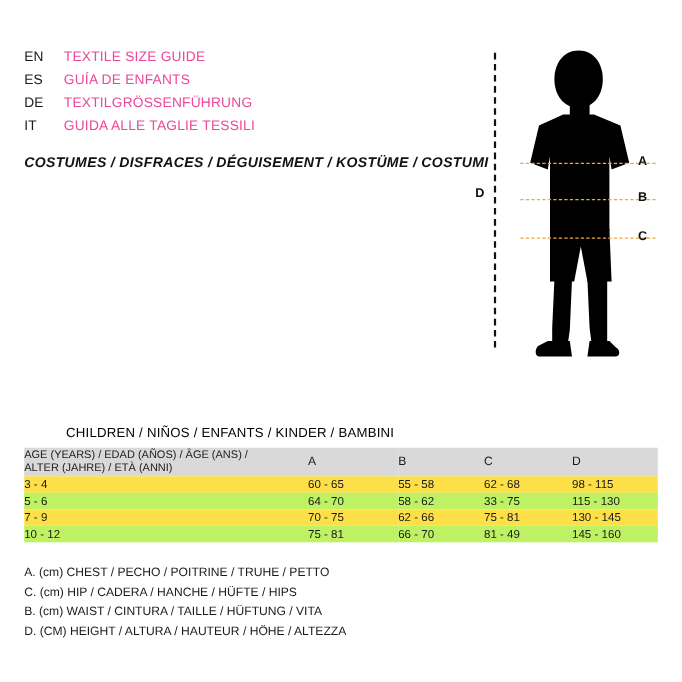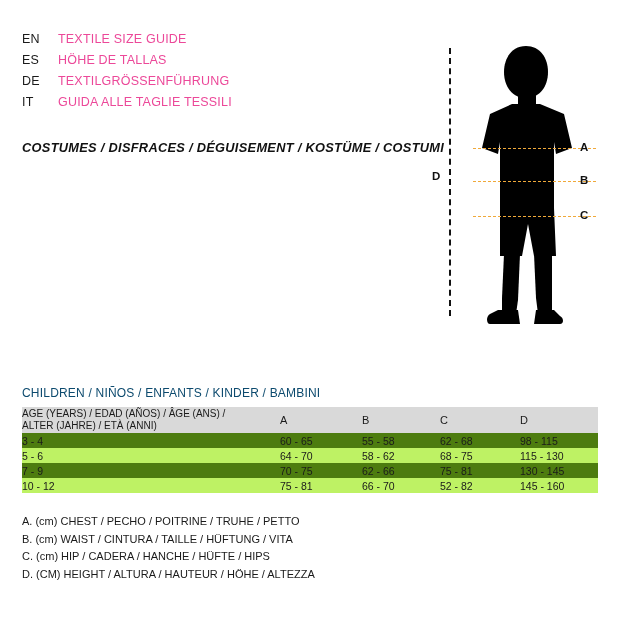--- a/index.html
+++ b/index.html
@@ -17,21 +17,21 @@
   .page {
     position: relative;
     width: 620px;
     height: 620px;
   }
 
   
   .lang-block {
     position: absolute;
     left: 22px;
-    top: 32px;
+    top: 44px;
     width: 400px;
   }
   .lang-row {
     display: flex;
     align-items: baseline;
     height: 21px;
     font-size: 12.5px;
     letter-spacing: 0.2px;
   }
   .lang-code {
@@ -105,21 +105,22 @@
   .table-wrap {
     position: absolute;
     left: 22px;
     top: 386px;
     width: 576px;
   }
   .children-title {
     font-size: 12px;
     letter-spacing: 0.2px;
     margin-bottom: 7px;
-    color: #0c4a6e;
+    color: #000000;
+    margin-left: 38px;
   }
   table.size-table {
     border-collapse: collapse;
     width: 576px;
     font-size: 10.5px;
     color: #1a1a1a;
   }
   table.size-table th,
   table.size-table td {
     text-align: left;
@@ -142,21 +143,21 @@
   }
   .data-row td {
     height: 15px;
     padding: 1px 6px;
     font-size: 10.5px;
   }
   .row-alt td {
     background: #bef264;
   }
   .row-plain td {
-    background: #4d7c0f;
+    background: #fde047;
   }
   .c0 { width: 258px; }
   .c1 { width: 82px; }
   .c2 { width: 78px; }
   .c3 { width: 80px; }
   .c4 { width: 78px; }
 
   .legend {
     position: absolute;
     left: 22px;
@@ -172,21 +173,21 @@
 
 <div class="page">
 
   <div class="lang-block">
     <div class="lang-row">
       <span class="lang-code">EN</span>
       <span class="lang-text">TEXTILE SIZE GUIDE</span>
     </div>
     <div class="lang-row">
       <span class="lang-code">ES</span>
-      <span class="lang-text">HÖHE DE TALLAS</span>
+      <span class="lang-text">GUÍA DE ENFANTS</span>
     </div>
     <div class="lang-row">
       <span class="lang-code">DE</span>
       <span class="lang-text">TEXTILGRÖSSENFÜHRUNG</span>
     </div>
     <div class="lang-row">
       <span class="lang-code">IT</span>
       <span class="lang-text">GUIDA ALLE TAGLIE TESSILI</span>
     </div>
   </div>
@@ -243,41 +244,41 @@
           <td class="c0">3 - 4</td>
           <td class="c1">60 - 65</td>
           <td class="c2">55 - 58</td>
           <td class="c3">62 - 68</td>
           <td class="c4">98 - 115</td>
         </tr>
         <tr class="data-row row-alt">
           <td class="c0">5 - 6</td>
           <td class="c1">64 - 70</td>
           <td class="c2">58 - 62</td>
-          <td class="c3">68 - 75</td>
+          <td class="c3">33 - 75</td>
           <td class="c4">115 - 130</td>
         </tr>
         <tr class="data-row row-plain">
           <td class="c0">7 - 9</td>
           <td class="c1">70 - 75</td>
           <td class="c2">62 - 66</td>
           <td class="c3">75 - 81</td>
           <td class="c4">130 - 145</td>
         </tr>
         <tr class="data-row row-alt">
           <td class="c0">10 - 12</td>
           <td class="c1">75 - 81</td>
           <td class="c2">66 - 70</td>
-          <td class="c3">52 - 82</td>
+          <td class="c3">81 - 49</td>
           <td class="c4">145 - 160</td>
         </tr>
       </tbody>
     </table>
   </div>
 
   <div class="legend">
     <div>A. (cm) CHEST / PECHO / POITRINE / TRUHE / PETTO</div>
+    <div>C. (cm) HIP / CADERA / HANCHE / HÜFTE / HIPS</div>
     <div>B. (cm) WAIST / CINTURA / TAILLE / HÜFTUNG / VITA</div>
-    <div>C. (cm) HIP / CADERA / HANCHE / HÜFTE / HIPS</div>
     <div>D. (CM) HEIGHT / ALTURA / HAUTEUR / HÖHE / ALTEZZA</div>
   </div>
 
 </div>
 
 </body></html>

